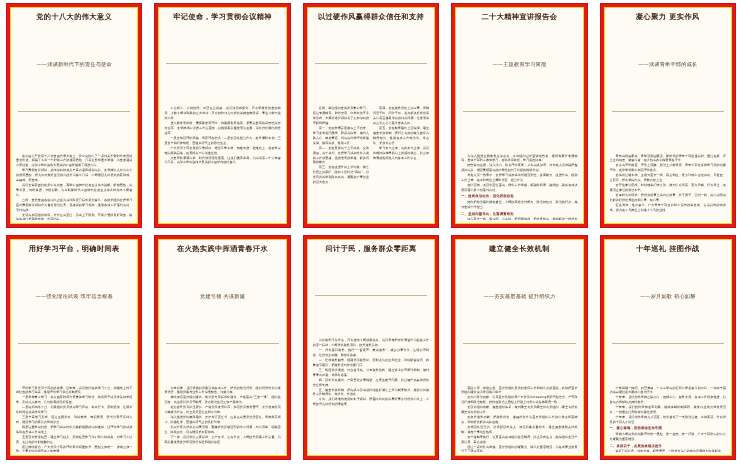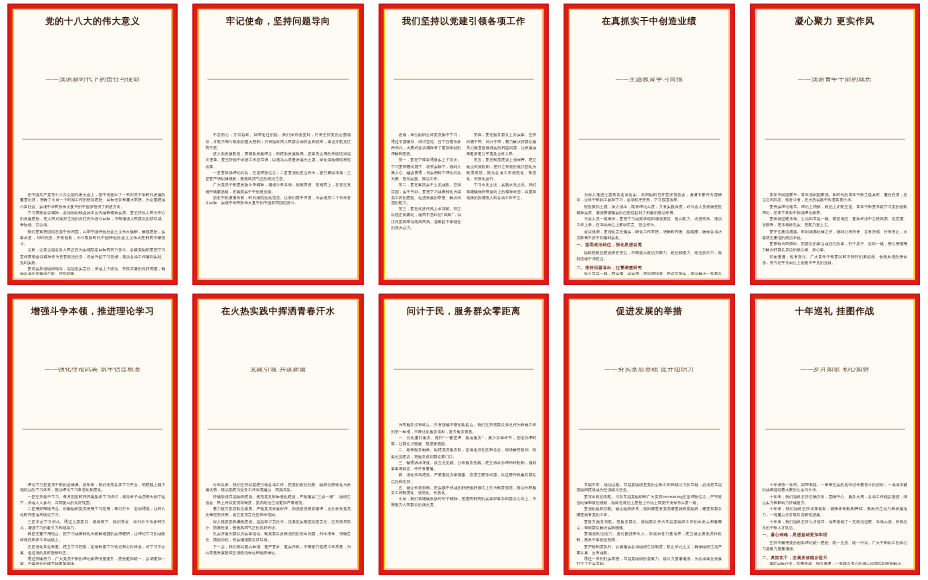--- a/index.html
+++ b/index.html
@@ -133,39 +133,39 @@
               <span style="display: block; text-indent: 6px;">当前，全党全国各族人民正在为实现既定目标而努力奋斗。各级党组织要把学习宣传贯彻会议精神作为首要政治任务，迅速兴起学习热潮，推动各项工作落到实处、见到实效。</span>
               <span style="display: block; text-indent: 6px;">要切实加强组织领导，层层压实责任，形成上下联动、齐抓共管的良好局面，确保各项任务落地生根、开花结果。</span>
             </div>
           </div>
         </div>
       </div>
     </div>
     <div class="panel single">
       <div class="frame"></div>
       <div class="sheet">
-        <div class="title">牢记使命，坚持问题导向</div>
+        <div class="title">牢记使命，学习贯彻会议精神</div>
         <div class="rule"></div>
         <div class="cols">
           <div class="col">
             <div class="body-text">
               <span style="display: block; text-indent: 6px;">不忘初心，方得始终。回望走过的路，我们深切感受到，只有坚持党的全面领导，才能不断夺取新的更大胜利；只有始终同人民群众保持血肉联系，事业才能无往而不胜。</span>
               <span style="display: block; text-indent: 6px;">进入新发展阶段，贯彻新发展理念，构建新发展格局，是事关全局的系统性深层次变革。要坚持稳中求进工作总基调，以推动高质量发展为主题，深化供给侧结构性改革。</span>
               <span style="display: block; text-indent: 6px;">一是要加强理论武装，坚定理想信念；二是要强化担当作为，提升履职本领；三是要严明纪律规矩，营造风清气正的政治生态。</span>
               <span style="display: block; text-indent: 6px;">广大党员干部要发扬斗争精神，增强斗争本领，知难而进、迎难而上，在攻坚克难中砥砺品格，在真抓实干中创造业绩。</span>
               <span style="display: block; text-indent: 6px;">历史车轮滚滚向前，时代潮流浩浩荡荡。让我们携手并肩，为实现第二个百年奋斗目标、实现中华民族伟大复兴的中国梦而团结奋斗。</span>
             </div>
           </div>
         </div>
       </div>
     </div>
     <div class="panel">
       <div class="frame"></div>
       <div class="sheet">
-        <div class="title">我们坚持以党建引领各项工作</div>
+        <div class="title">以过硬作风赢得群众信任和支持</div>
         <div class="rule"></div>
         <div class="cols">
           <div class="col">
             <div class="body-text">
               <span style="display: block; text-indent: 6px;">近期，单位组织全体党员集中学习，通过专题辅导、研讨交流、自学自悟等多种形式，大家对会议精神有了更加深刻的理解和把握。</span>
               <span style="display: block; text-indent: 6px;">第一，要在学懂弄通做实上下功夫。学习要带着问题学、联系实际学，做到入脑入心、融会贯通，切实用科学理论武装头脑、指导实践、推动工作。</span>
               <span style="display: block; text-indent: 6px;">第二，要在真抓实干上见成效。空谈误国，实干兴邦。要把学习成果转化为谋划工作的思路、促进发展的举措、解决问题的能力。</span>
               <span style="display: block; text-indent: 6px;">第三，要在改进作风上求突破。持之以恒正风肃纪，驰而不息纠治“四风”，以优良党风带动政风民风，凝聚起干事创业的强大合力。</span>
             </div>
           </div>
@@ -175,21 +175,21 @@
               <span style="display: block; text-indent: 6px;">第五，要在制度建设上强保障。建立健全长效机制，把行之有效的做法固化为制度规范，推动各项工作规范化、常态化、长效化运行。</span>
               <span style="display: block; text-indent: 6px;">学习永无止境，实践永无止境。我们将继续保持昂扬向上的精神状态，以更加饱满的热情投入到各项工作中去。</span>
             </div>
           </div>
         </div>
       </div>
     </div>
     <div class="panel single">
       <div class="frame"></div>
       <div class="sheet">
-        <div class="title">在真抓实干中创造业绩</div>
+        <div class="title">二十大精神宣讲报告会</div>
         <div class="subtitle">——主题教育学习简报</div>
         <div class="rule"></div>
         <div class="cols">
           <div class="col">
             <div class="body-text">
               <span style="display: block; text-indent: 6px;">为深入推进主题教育走深走实，本周组织召开宣讲报告会，邀请专家作专题辅导，全体干部职工参加学习，会场秩序井然，学习氛围浓厚。</span>
               <span style="display: block; text-indent: 6px;">报告紧扣主题，深入浅出，既有理论高度，又有实践深度，对与会人员准确把握精神实质、增强贯彻落实的自觉性起到了积极的推动作用。</span>
               <span style="display: block; text-indent: 6px;">与会人员一致表示，要把学习成效体现到增强党性、提高能力、改进作风、推动工作上来，在本职岗位上履职尽责、担当作为。</span>
               <span style="display: block; text-indent: 6px;">会议强调，要强化责任落实，细化工作举措，明确时间表、路线图，确保各项决策部署不折不扣落到实处。</span>
               <span class="subhead">一、提高政治站位，强化思想自觉</span>
@@ -219,21 +219,21 @@
               <span style="display: block; text-indent: 6px;">要厚植为民情怀。把群众的事当成自己的事，扑下身子、沉到一线，用心用情用力解决好群众身边的烦心事、操心事。</span>
               <span style="display: block; text-indent: 6px;">征途漫漫，惟有奋斗。广大青年干部要以时不我待的紧迫感、舍我其谁的使命感，努力在平凡岗位上创造不平凡的业绩。</span>
             </div>
           </div>
         </div>
       </div>
     </div>
     <div class="panel single">
       <div class="frame"></div>
       <div class="sheet">
-        <div class="title">增强斗争本领，推进理论学习</div>
+        <div class="title">用好学习平台，明确时间表</div>
         <div class="subtitle">——强化理论武装 筑牢信念根基</div>
         <div class="rule"></div>
         <div class="cols">
           <div class="col">
             <div class="body-text">
               <span style="display: block; text-indent: 6px;">理论学习是党员干部的必修课。近年来，我们依托各类学习平台，构建线上线下相结合的学习体系，推动理论学习常态化制度化。</span>
               <span style="display: block; text-indent: 6px;">一是坚持集中学习。每月固定时间开展集体学习研讨，领导班子成员带头领学促学，形成人人参与、共同提高的良好氛围。</span>
               <span style="display: block; text-indent: 6px;">二是用好网络平台。积极组织党员使用学习应用，每日打卡、定期通报，让碎片化时间变成系统化学习。</span>
               <span style="display: block; text-indent: 6px;">三是丰富学习形式。通过主题党日、现场教学、知识竞赛、读书分享等多种方式，增强学习的吸引力和感染力。</span>
               <span style="display: block; text-indent: 6px;">四是注重学用结合。把学习成果转化为破解难题的实招硬招，让理论学习的成效体现在具体工作成绩上。</span>
@@ -281,21 +281,21 @@
               <span style="display: block; text-indent: 6px;">五、健全长效机制。把实践中形成的好经验好做法上升为制度规范，推动为民服务工作制度化、规范化、长效化。</span>
               <span style="display: block; text-indent: 6px;">今后，我们将继续发扬钉钉子精神，把惠民利民的实事好事办到群众心坎上，不断提升人民群众的满意度。</span>
             </div>
           </div>
         </div>
       </div>
     </div>
     <div class="panel single">
       <div class="frame"></div>
       <div class="sheet">
-        <div class="title">促进发展的举措</div>
+        <div class="title">建立健全长效机制</div>
         <div class="subtitle">——夯实基层基础 提升组织力</div>
         <div class="rule"></div>
         <div class="cols">
           <div class="col">
             <div class="body-text">
               <span style="display: block; text-indent: 6px;">基础不牢，地动山摇。基层党组织是党的全部工作和战斗力的基础，必须把基层党组织建设成为坚强战斗堡垒。</span>
               <span style="display: block; text-indent: 6px;">要突出政治功能。引导基层党组织和广大党员increasing坚定理想信念，严守政治纪律和政治规矩，始终在政治上思想上行动上同党中央保持高度一致。</span>
               <span style="display: block; text-indent: 6px;">要强化组织功能。健全组织体系，做到哪里有党员哪里就有党组织，哪里有群众哪里就有党的工作。</span>
               <span style="display: block; text-indent: 6px;">要提升服务功能。把服务群众、造福群众作为基层党组织工作的出发点和落脚点，帮助群众解决实际困难。</span>
               <span style="display: block; text-indent: 6px;">要增强队伍活力。选优配强带头人，加强后备力量培养，建立健全激励关怀机制，激发干事创业热情。</span>

